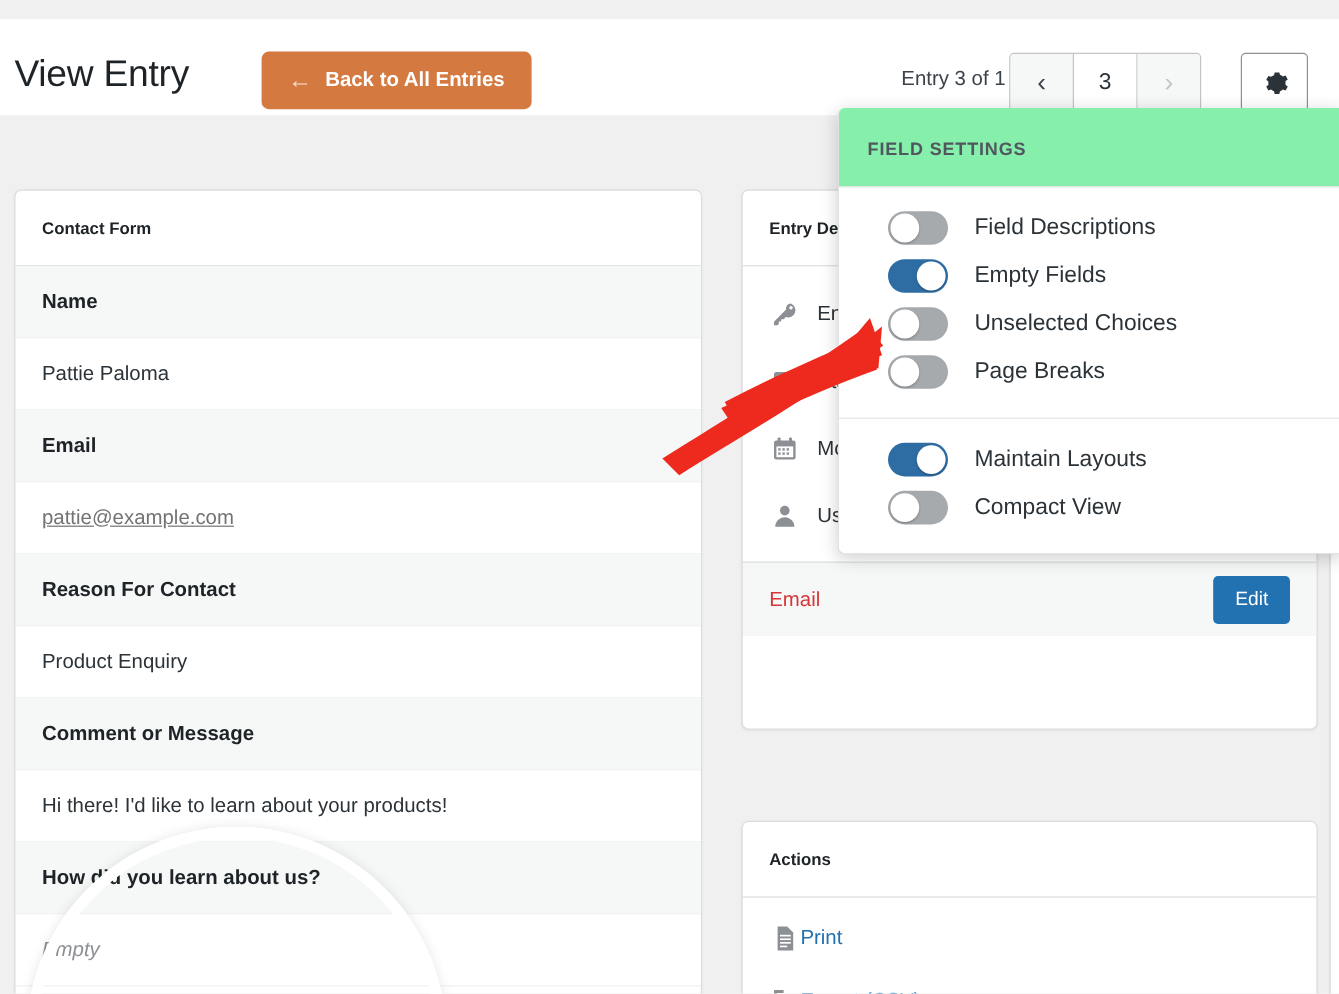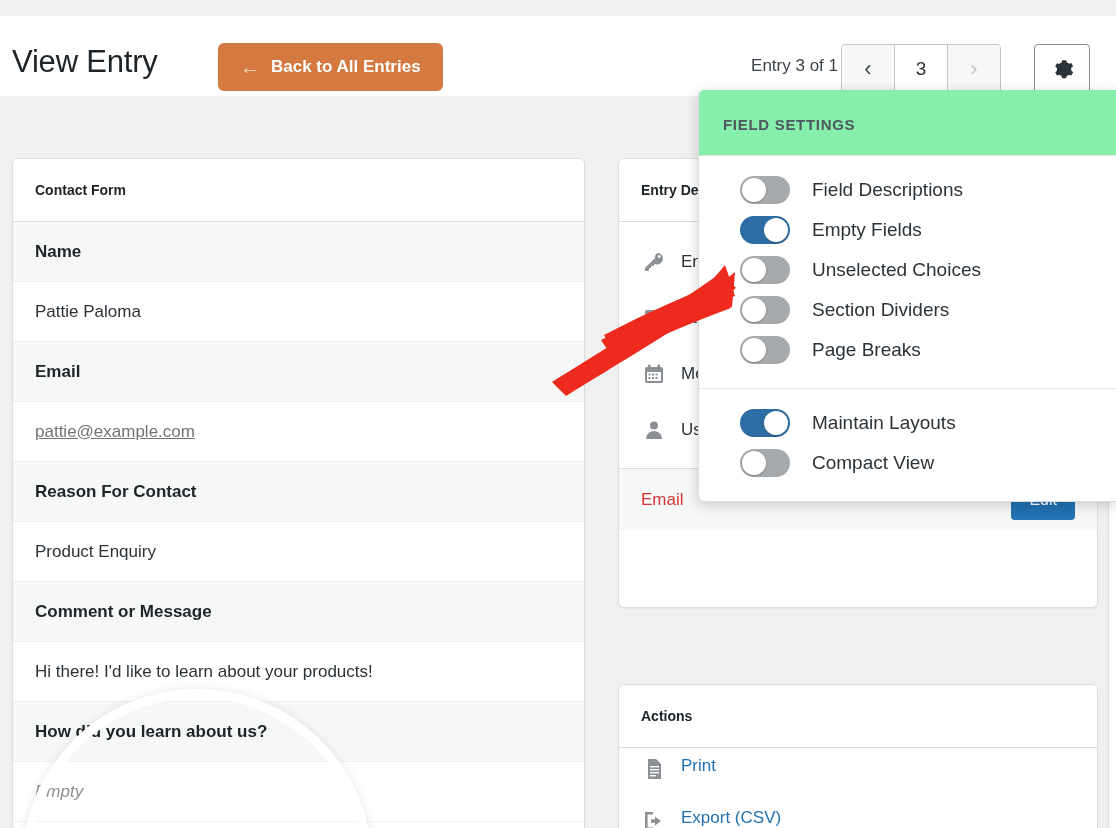--- a/index.html
+++ b/index.html
@@ -222,22 +222,21 @@
     cursor: pointer;
   }
 
   
   #card-actions {
     left: 618px; top: 588px;
     width: 480px; height: 230px;
   }
   .arow {
     display: flex;
-    align-items: flex-start;
-    gap: 14px;
+    align-items: center;
     padding: 0 22px;
     height: 52px;
     box-sizing: border-box;
     font-size: 17px;
   }
   .arow .alink { color: #2271b1; cursor: pointer; }
   .arow .ico { width: 26px; height: 26px; flex:none; display:flex; align-items:center; justify-content:center;}
 
   
   #card-right-sliver {
@@ -506,26 +505,20 @@
       <div class="dd-item">
         <span class="toggle">
             <span class="knob"></span>
           </span>
         <span class="dd-label">Unselected Choices</span>
       </div>
       <div class="dd-item">
         <span class="toggle">
             <span class="knob"></span>
           </span>
-        <span class="dd-label">Section Dividers</span>
-      </div>
-      <div class="dd-item">
-        <span class="toggle">
-            <span class="knob"></span>
-          </span>
         <span class="dd-label">Page Breaks</span>
       </div>
     </div>
 
     <div class="dd-divider"></div>
 
 
     <div class="dd-group">
       <div class="dd-item">
         <span class="toggle on">

